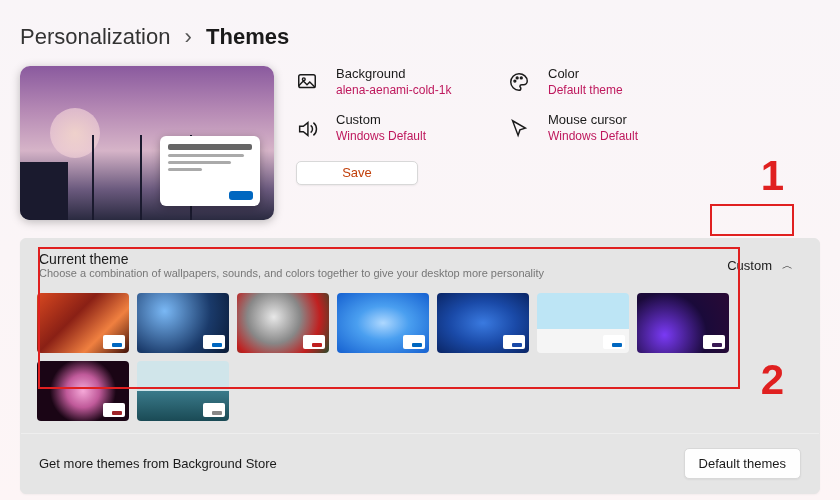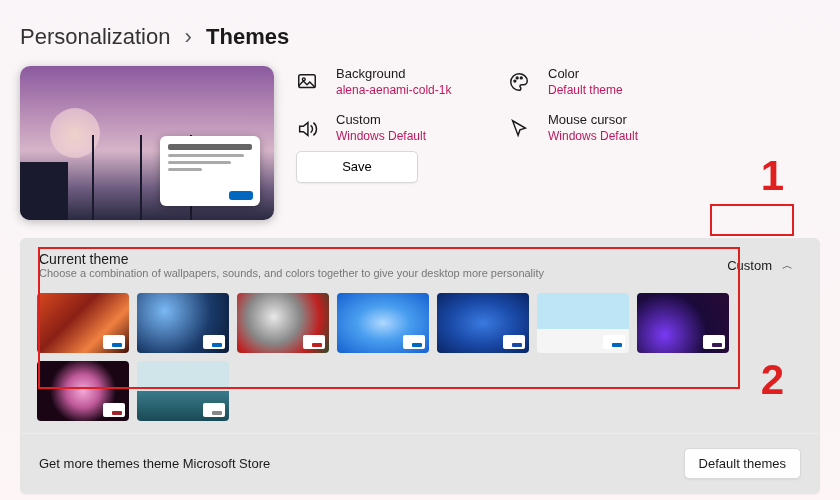--- a/index.html
+++ b/index.html
@@ -22,21 +22,21 @@
 .preview-window .l{height:3px;background:#aaa;border-radius:2px;margin-bottom:4px}
 .preview-window .l1{width:90%}
 .preview-window .l2{width:75%}
 .preview-window .l3{width:40%}
 .preview-window .btn{position:absolute;right:7px;bottom:6px;width:24px;height:9px;background:#0067c0;border-radius:3px}
 .settings-grid{display:grid;grid-template-columns:190px 190px;row-gap:14px;column-gap:22px;align-content:start}
 .setting-item{display:flex;gap:18px;align-items:center}
 .setting-item .ico{width:22px;height:22px;flex-shrink:0;color:#1a1a1a}
 .setting-item .txt .label{font-size:13px;color:#1a1a1a;line-height:1.3}
 .setting-item .txt .value{font-size:12px;color:#be185d;line-height:1.3}
-.save-btn{margin-top:6px;width:122px;height:32px;background:#fff;border:1px solid #d8d8d8;border-radius:5px;font-size:13px;color:#000000;cursor:pointer;box-shadow:0 1px 2px rgba(0,0,0,.06)}
+.save-btn{margin-top:16px;width:122px;height:24px;background:#fff;border:1px solid #d8d8d8;border-radius:5px;font-size:13px;color:#c2410c;cursor:pointer;box-shadow:0 1px 2px rgba(0,0,0,.06)}
 .card{background:#e5e5e5;border:1px solid #e5e5e5;border-radius:6px;margin-top:18px;box-shadow:0 1px 2px rgba(0,0,0,.04)}
 .card-head{display:flex;justify-content:space-between;align-items:center;padding:12px 18px 8px 18px}
 .card-head .titles .h{font-size:14px;color:#1a1a1a}
 .card-head .titles .s{font-size:11px;color:#777}
 .expander{display:flex;align-items:center;gap:10px;font-size:13px;color:#1a1a1a;cursor:pointer;padding:4px 8px}
 .themes-grid-wrap{padding:6px 16px 12px 16px}
 .themes-grid{display:flex;flex-wrap:wrap;gap:8px}
 .theme-thumb{width:92px;height:60px;border-radius:4px;position:relative;overflow:hidden;cursor:pointer;flex-shrink:0}
 .theme-thumb .chip{position:absolute;right:4px;bottom:4px;width:22px;height:14px;border-radius:2px;background:#fff}
 .theme-thumb .chip::after{content:"";position:absolute;right:3px;bottom:2px;width:10px;height:4px;border-radius:1px}
@@ -180,21 +180,21 @@
           </div>
         <div class="theme-thumb t7">
             <div class="chip"></div>
           </div>
         <div class="theme-thumb t8">
             <div class="chip"></div>
           </div>
       </div>
     </div>
     <div class="card-footer">
-      <div class="ft">Get more themes theme Microsoft Store</div>
+      <div class="ft">Get more themes from Background Store</div>
       <button class="browse-btn">Default themes</button>
     </div>
   </div>
 </div>
 
 <div class="anno anno1">1</div>
 <div class="anno anno2">2</div>
 <div class="box1"></div>
 <div class="box2"></div>
 

